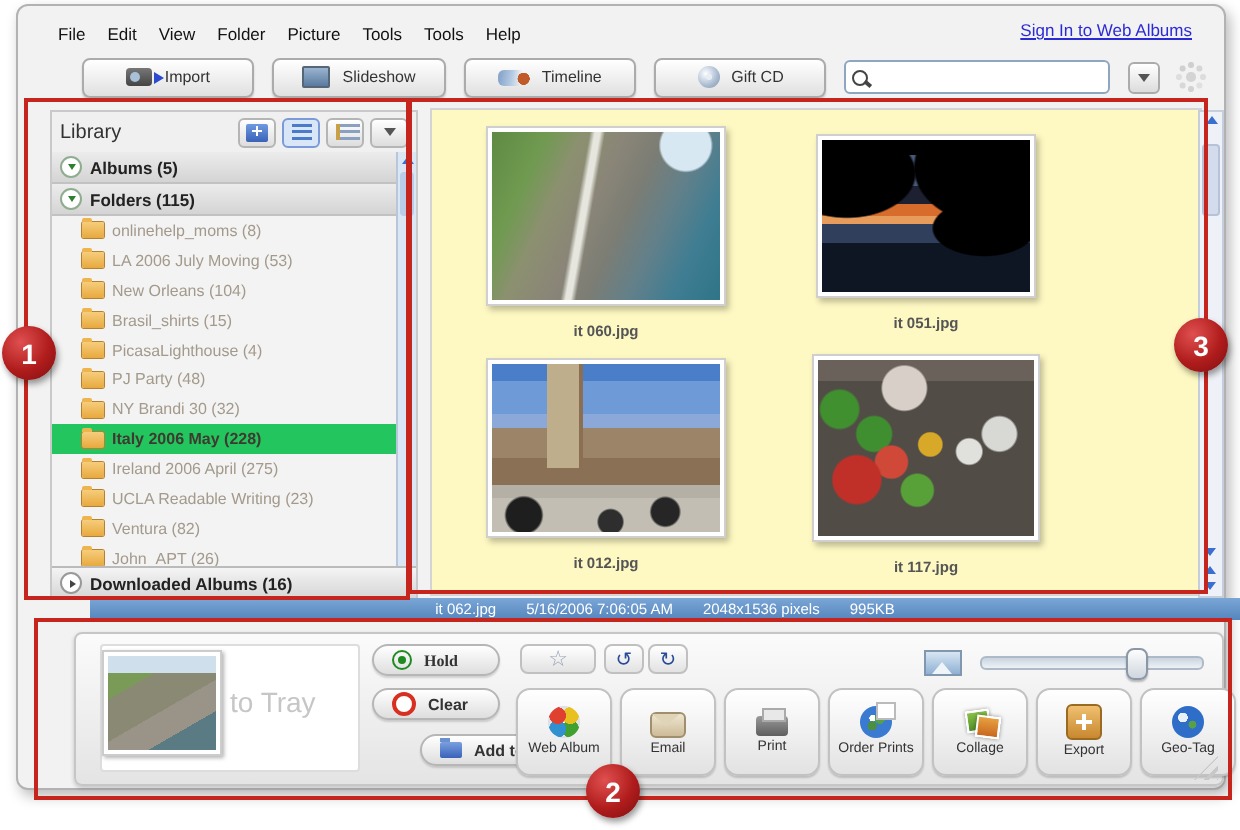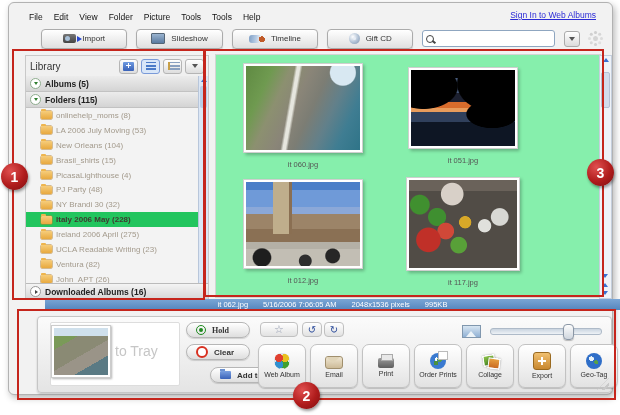--- a/index.html
+++ b/index.html
@@ -80,22 +80,22 @@
   .sarr.dn{border-top:4px solid #3a6fd0;}
   .side-thumb{position:absolute;left:1px;right:1px;top:10px;height:22px;background:#b9cce8;border-radius:2px;}
   .side-bottom{position:absolute;left:0;right:0;bottom:0;height:15px;display:flex;align-items:center;gap:4px;
       padding-left:4px;background:linear-gradient(#f4f4f4,#d6d6d6);border-top:1px solid #bbb;
       font-weight:bold;font-size:8.5px;color:#222;}
   .parr{width:9px;height:9px;border-radius:50%;background:#fff;border:1px solid #999;
         display:flex;align-items:center;justify-content:center;flex:none;}
   .parr::after{content:"";border-top:2.5px solid transparent;border-bottom:2.5px solid transparent;border-left:3.5px solid #444;margin-left:1px;}
   .sb-dn{position:absolute;right:0;bottom:0;width:9px;height:15px;background:#dbe6f5;display:flex;align-items:center;justify-content:center;}
   
-  .grid{position:absolute;left:206px;top:51px;width:384px;height:242px;background:#86efac;
-        border:1px solid #d4d4d4;}
+  .grid{position:absolute;left:206px;top:51px;width:384px;height:242px;background:#fef9c3;
+        border:1px solid #d4d4d4;font-weight:bold;}
   .gscroll{position:absolute;right:-12px;top:0;width:11px;height:242px;background:#eef2f8;border:1px solid #c4cedc;}
   .gthumb{position:absolute;left:1px;right:1px;top:16px;height:34px;background:#d3dced;border:1px solid #b6c2d6;border-radius:2px;}
   .cell{position:absolute;width:150px;text-align:center;}
   .photo{display:inline-block;background:#fff;padding:2px;border:1px solid #cfcfcf;
          box-shadow:1.5px 2px 3px rgba(0,0,0,.25);}
   .art{display:block;}
   .caption{display:block;margin-top:3px;font-size:7.5px;color:#555;}
   .art0{width:114px;height:84px;background:
     radial-gradient(circle at 85% 8%,#d8e8f2 0 10%,transparent 11%),
     linear-gradient(100deg,transparent 38%,#e6e6de 40% 42%,transparent 44%),

